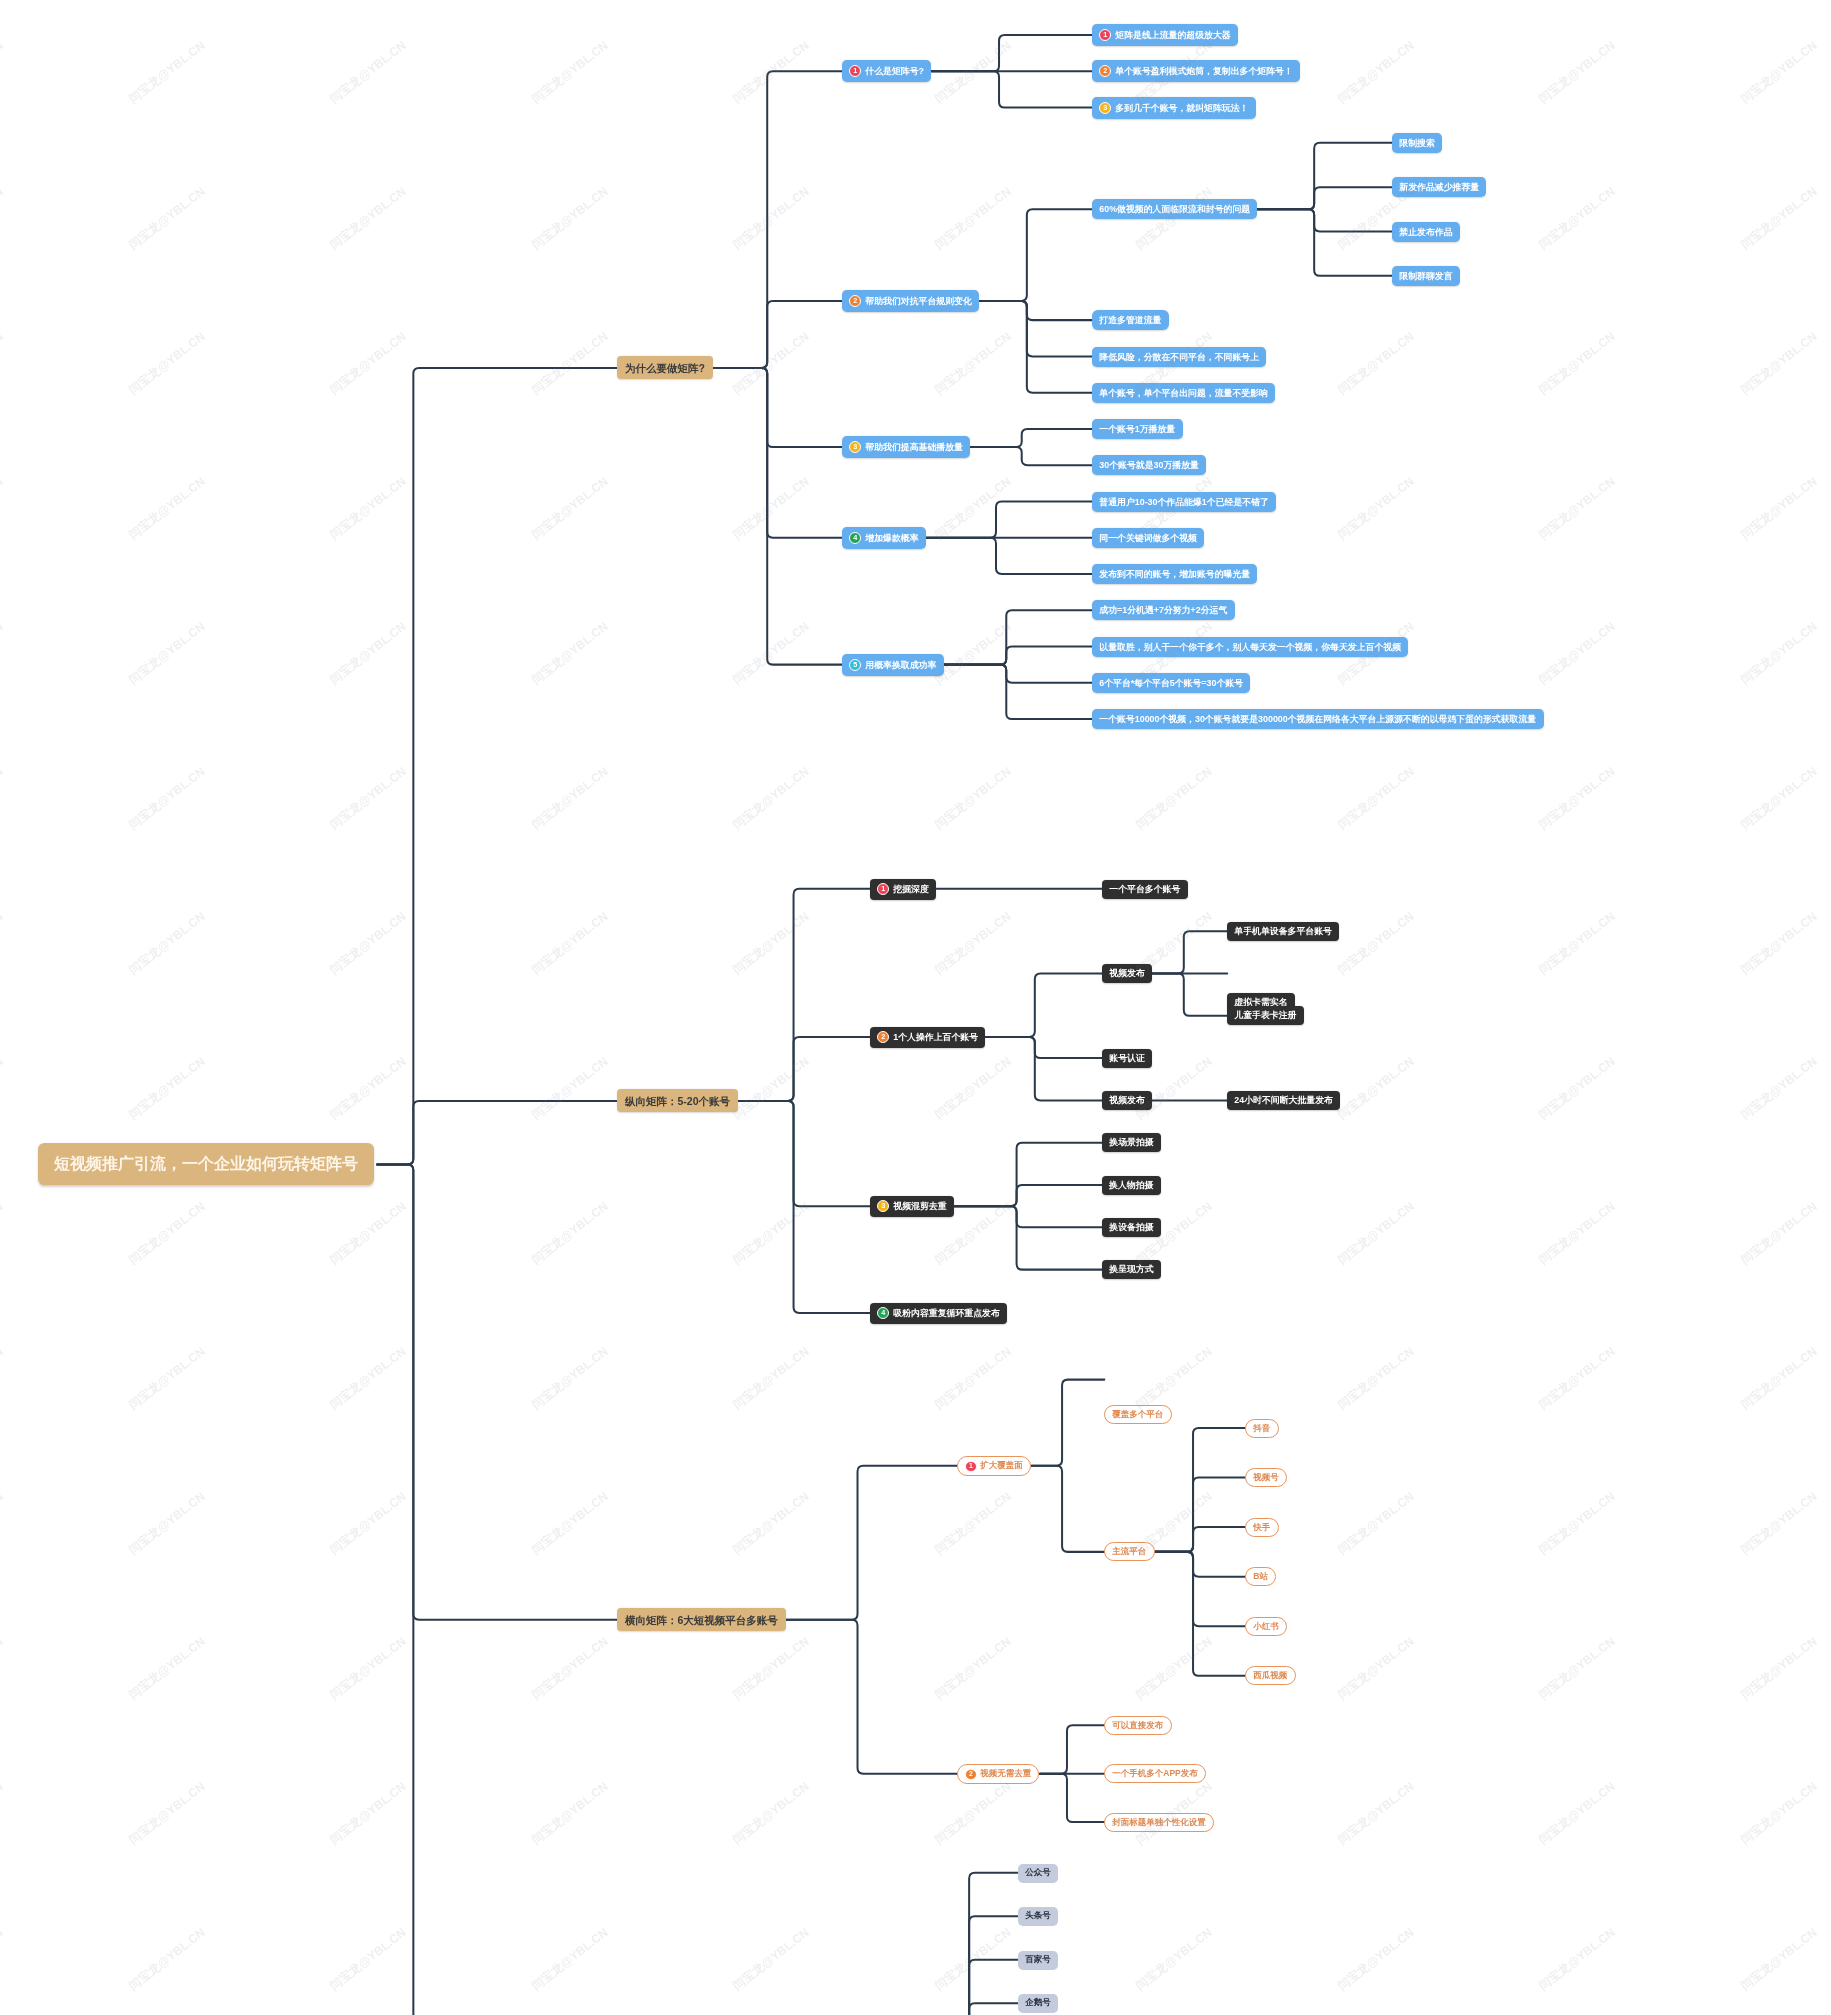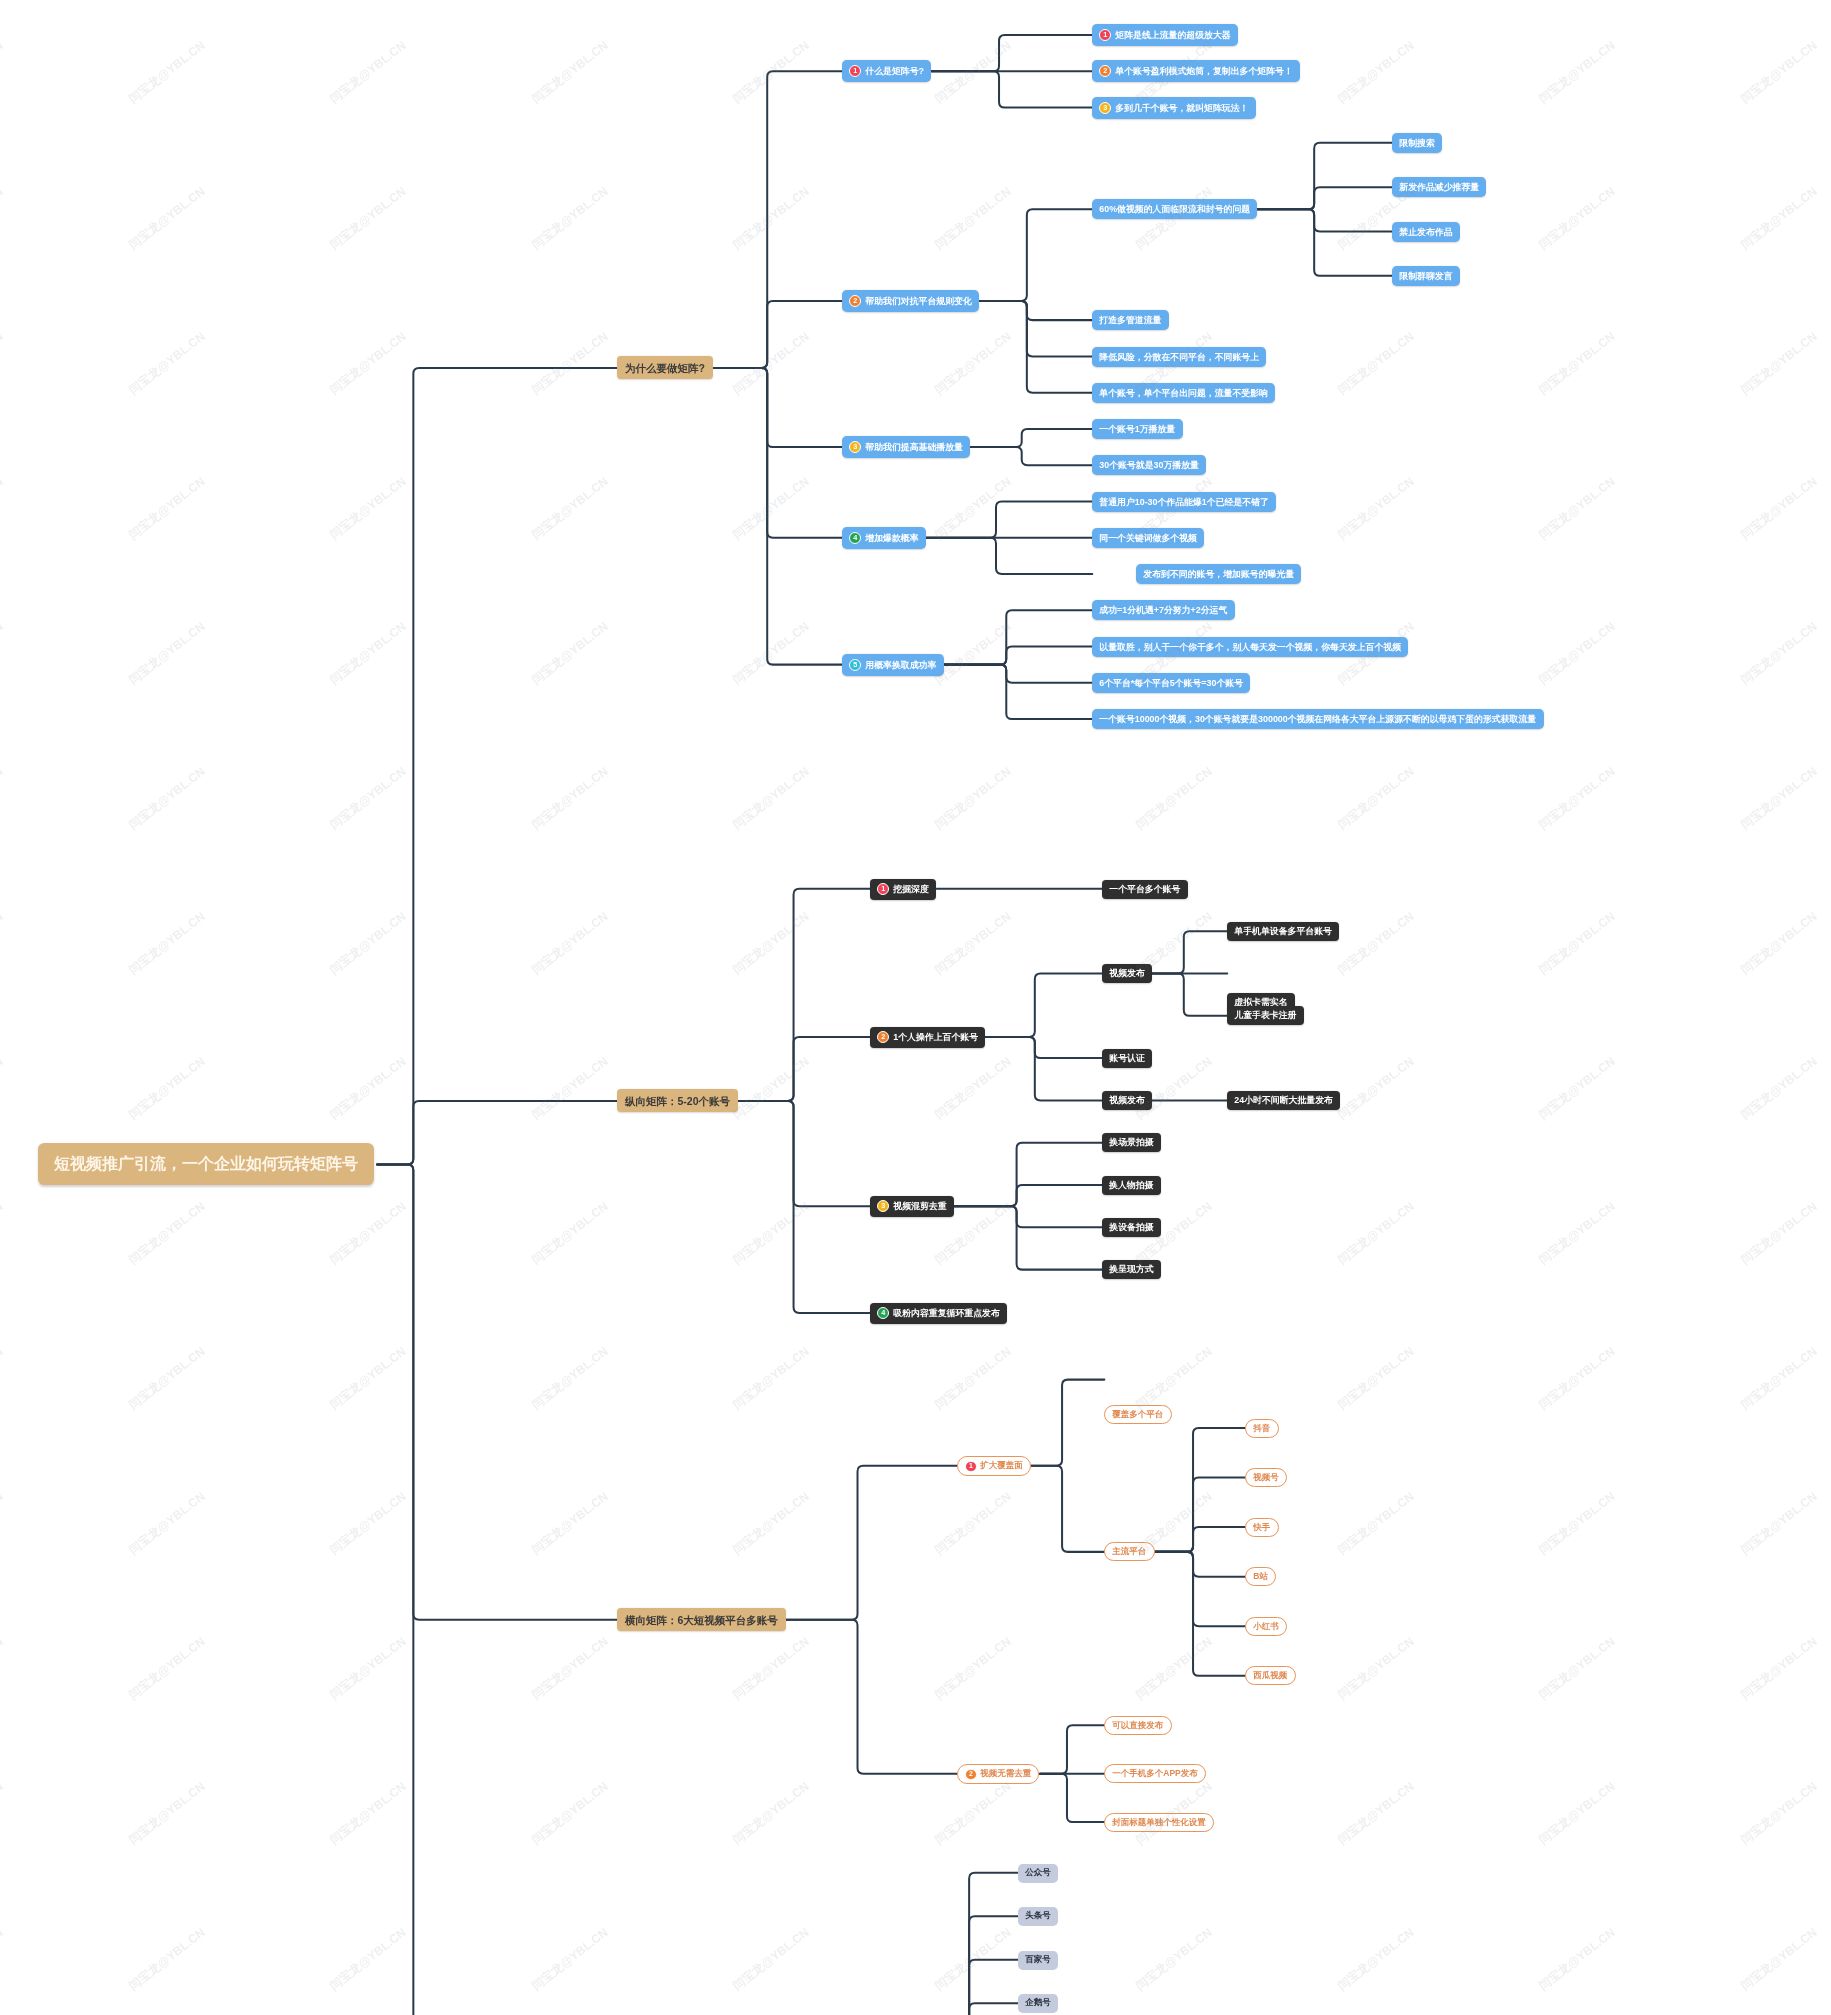--- a/index.html
+++ b/index.html
@@ -187,21 +187,21 @@
       </div>
       <div class="node n-blue" style="left: 1392px; top: 177px;">
         <span>新发作品减少推荐量</span>
       </div>
       <div class="node n-blue" style="left: 1392px; top: 222px;">
         <span>禁止发布作品</span>
       </div>
       <div class="node n-blue" style="left: 1392px; top: 266px;">
         <span>限制群聊发言</span>
       </div>
-      <div class="node n-blue" style="left: 1092px; top: 310px;">
+      <div class="node n-blue" style="left: 1092px; top: 310px; border-radius: 6px;">
         <span>打造多管道流量</span>
       </div>
       <div class="node n-blue" style="left: 1092px; top: 347px;">
         <span>降低风险，分散在不同平台，不同账号上</span>
       </div>
       <div class="node n-blue" style="left: 1092px; top: 383px;">
         <span>单个账号，单个平台出问题，流量不受影响</span>
       </div>
       <div class="node n-blue" style="left: 842px; top: 436px;">
         <span class="badge" style="background: rgb(245, 181, 24);">3</span>
@@ -216,21 +216,21 @@
       <div class="node n-blue" style="left: 842px; top: 527px;">
         <span class="badge" style="background: rgb(35, 164, 85);">4</span>
         <span>增加爆款概率</span>
       </div>
       <div class="node n-blue" style="left: 1092px; top: 492px;">
         <span>普通用户10-30个作品能爆1个已经是不错了</span>
       </div>
       <div class="node n-blue" style="left: 1092px; top: 528px;">
         <span>同一个关键词做多个视频</span>
       </div>
-      <div class="node n-blue" style="left: 1092px; top: 564px; margin-left: 44px;">
+      <div class="node n-blue" style="left: 1092px; top: 564px;">
         <span>发布到不同的账号，增加账号的曝光量</span>
       </div>
       <div class="node n-blue" style="left: 842px; top: 654px;">
         <span class="badge" style="background: rgb(47, 192, 216);">5</span>
         <span>用概率换取成功率</span>
       </div>
       <div class="node n-blue" style="left: 1092px; top: 600px;">
         <span>成功=1分机遇+7分努力+2分运气</span>
       </div>
       <div class="node n-blue" style="left: 1092px; top: 637px;">

